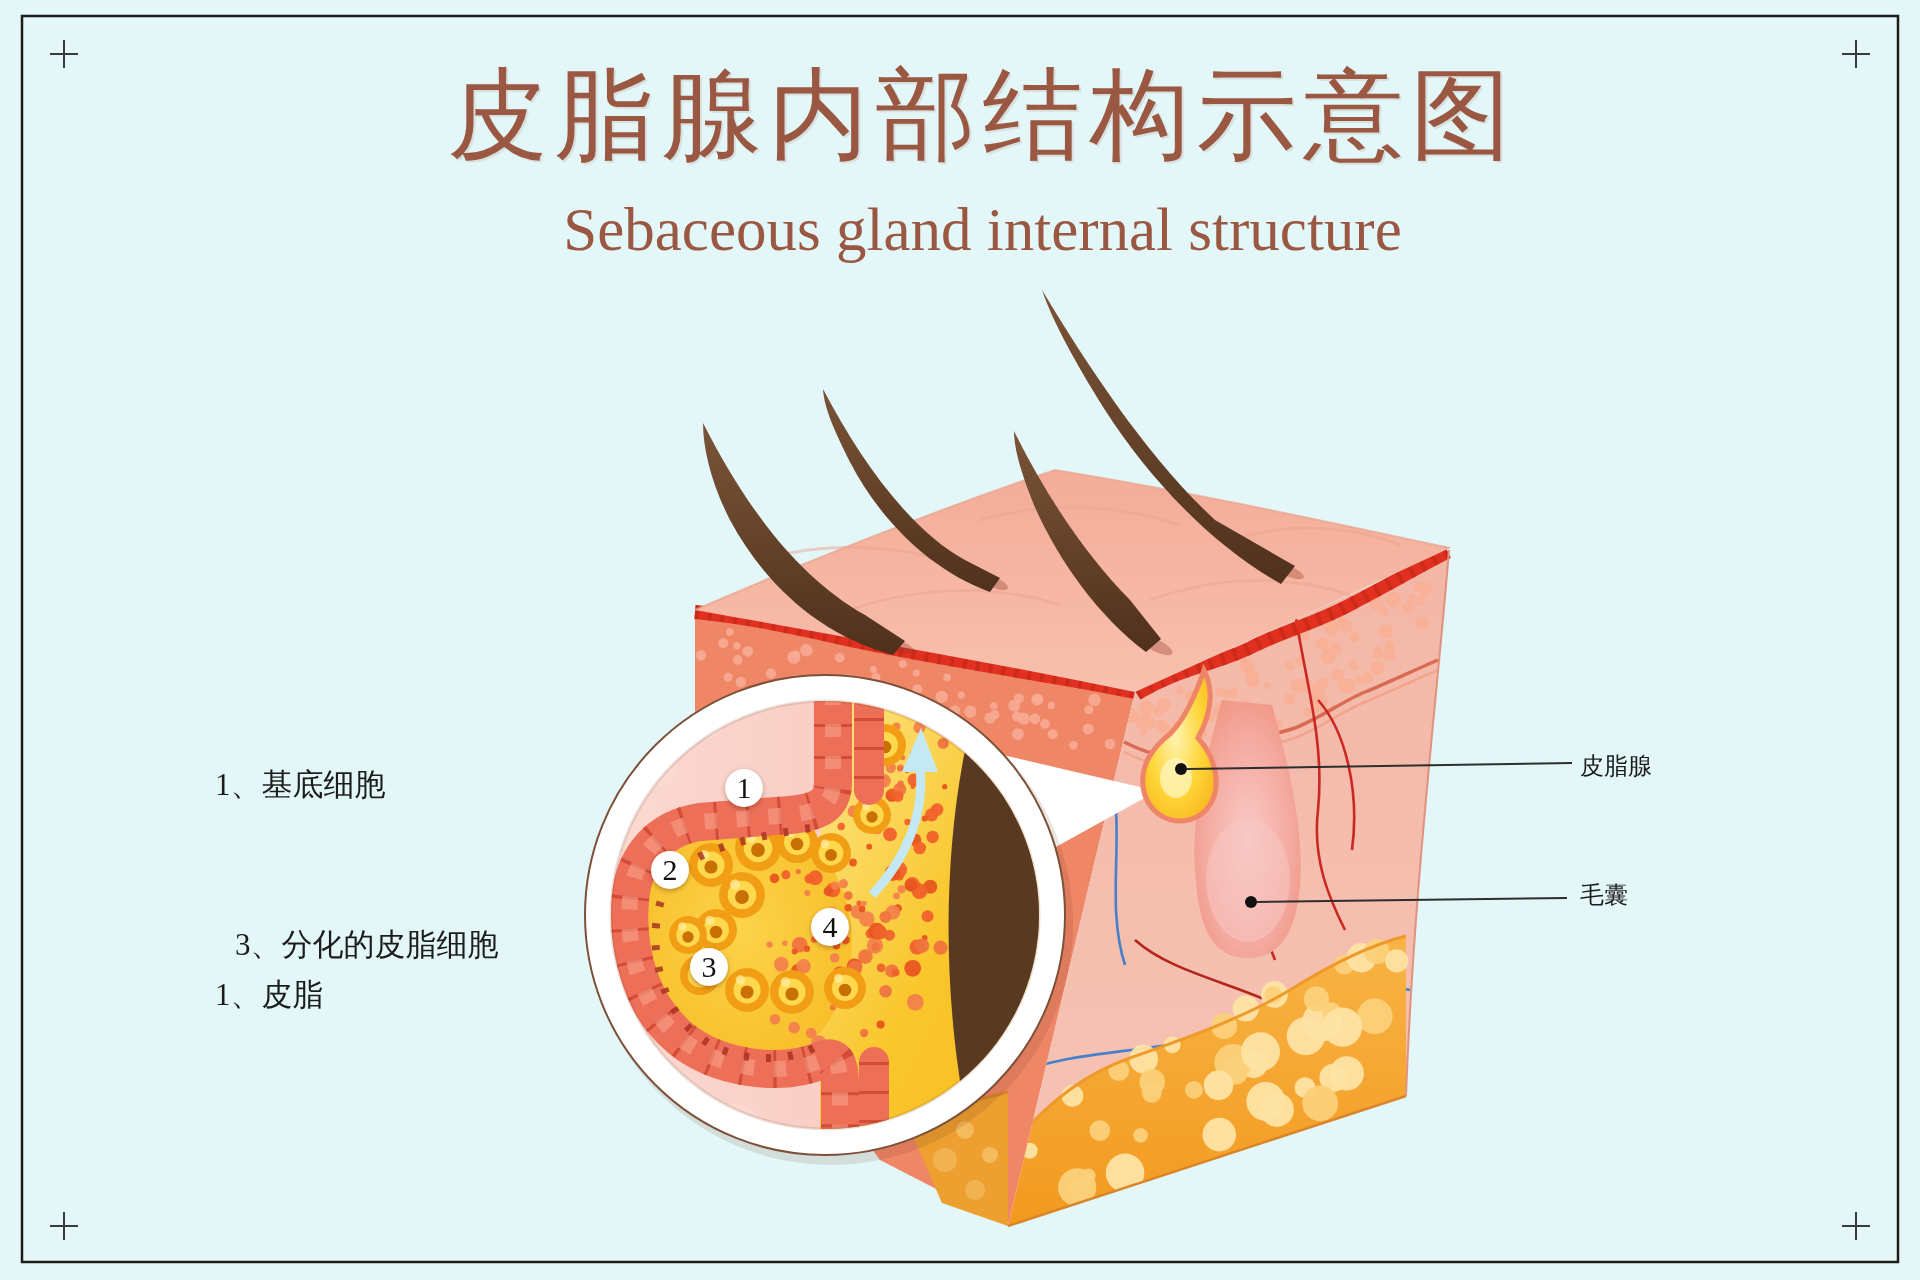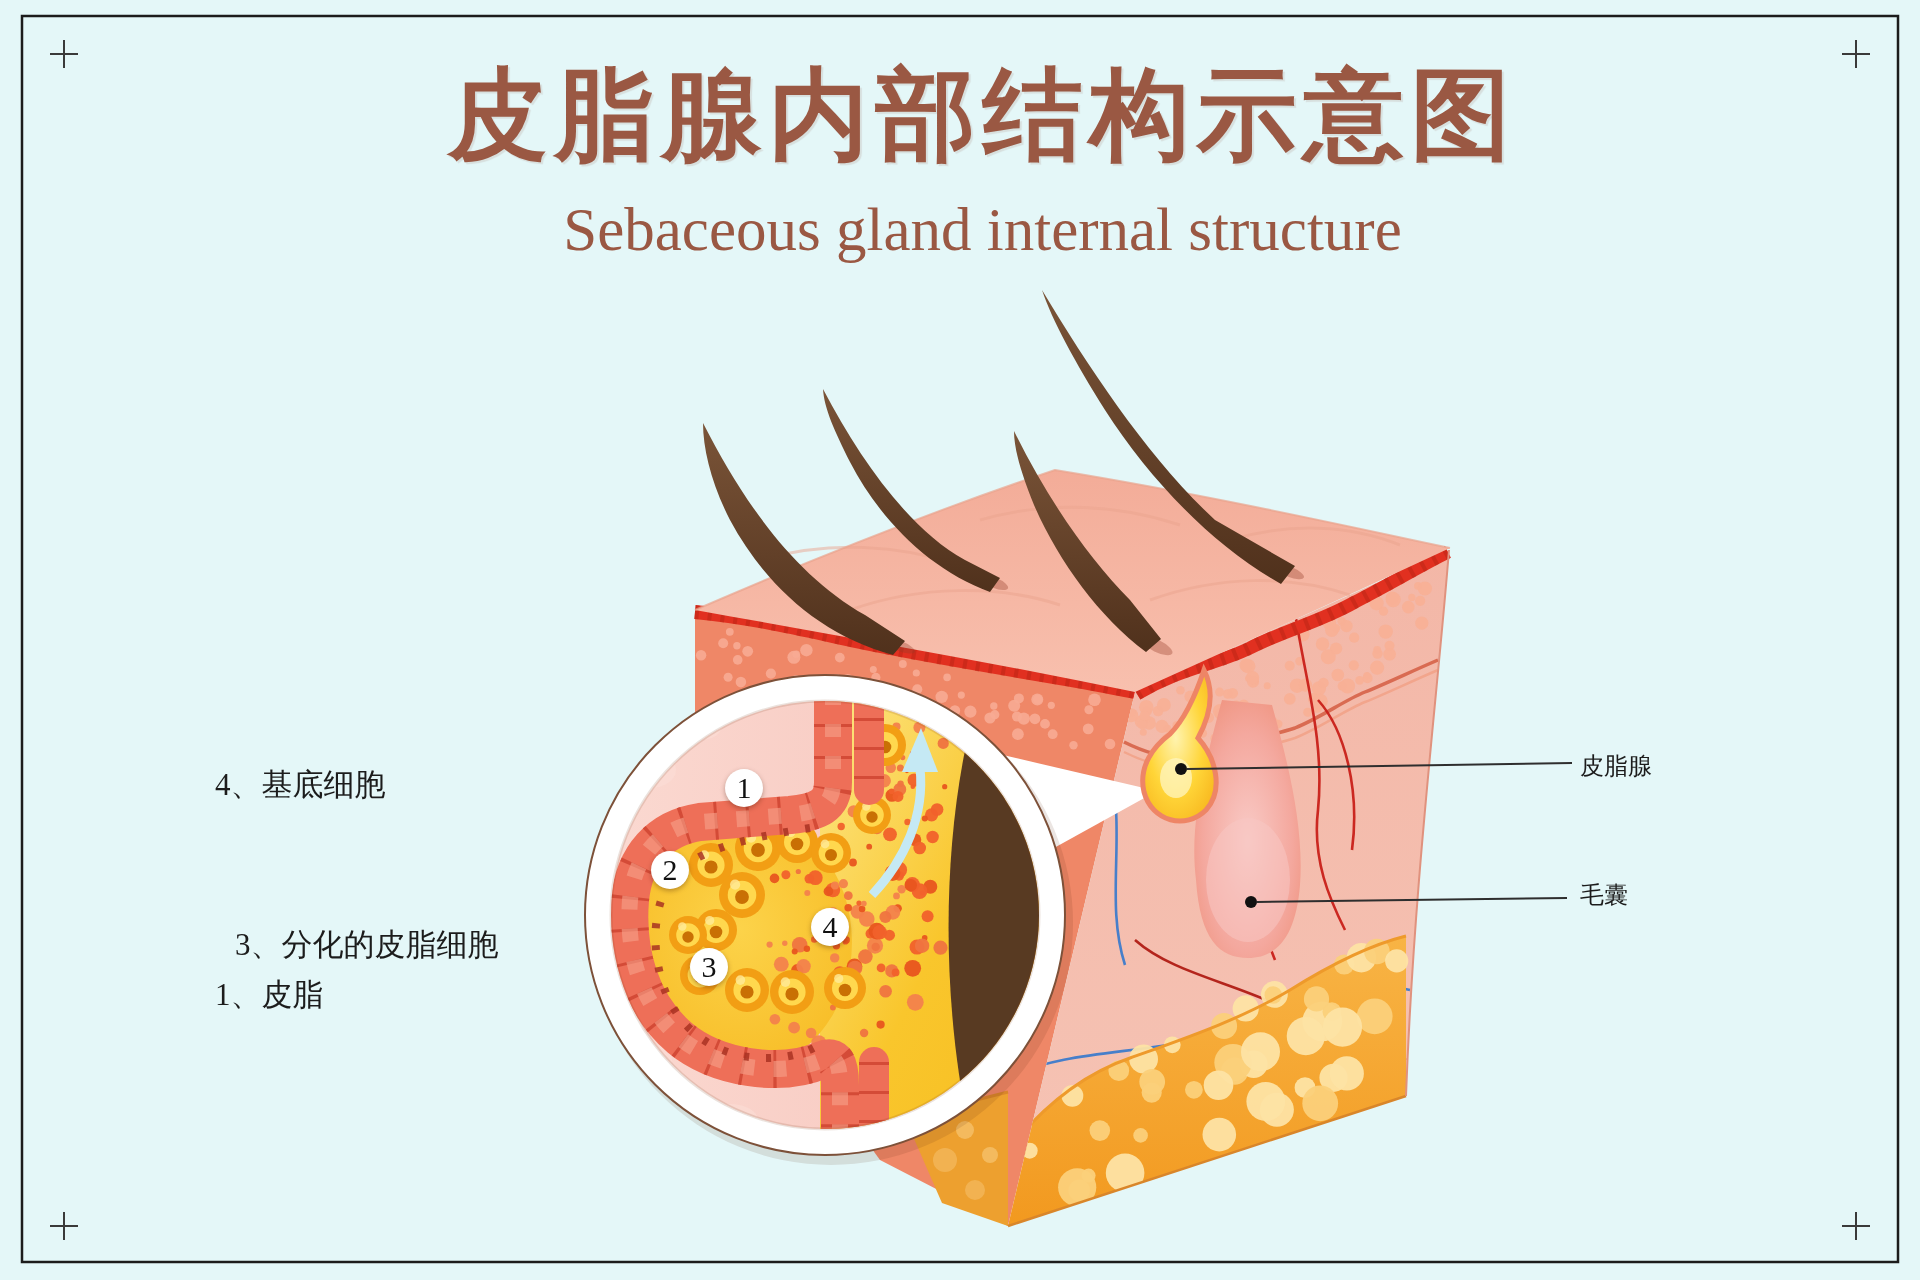--- a/index.html
+++ b/index.html
@@ -1,20 +1,20 @@
 <!DOCTYPE html>
 <html><head>
 <meta charset="utf-8">
 <style>
   html,body{margin:0;padding:0;}
   body{width:1920px;height:1280px;overflow:hidden;background:#e4f7f8;font-family:"Liberation Serif","DejaVu Serif",serif;}
   #canvas{position:relative;width:1920px;height:1280px;background:#e4f7f8;}
   #art{position:absolute;left:0;top:0;}
   .txt{position:absolute;color:#1c1c1c;white-space:nowrap;}
-  #title{left:445px;top:58px;width:1075px;height:116px;text-align:center;font-size:100px;line-height:116px;font-weight:bold;color:#9a5843;letter-spacing:7px;text-shadow:2px 2px 1px rgba(120,60,40,.12);}
+  #title{left:445px;top:58px;width:1075px;height:116px;text-align:center;font-size:100px;line-height:116px;font-weight:normal;color:#9a5843;letter-spacing:7px;text-shadow:2px 2px 1px rgba(120,60,40,.12);}
   #subtitle{left:445px;top:202px;width:1075px;text-align:center;font-size:61px;line-height:56px;color:#9a5843;}
   .legend-line{left:215px;font-size:31px;line-height:38px;color:#1c1c1c;}
   #leg0{top:766px;} #leg1{top:836px;} #leg2{top:926px;margin-left:20px;} #leg3{top:976px;}
   .callout-label{font-size:24px;line-height:38px;color:#1c1c1c;}
   #co0{left:1580px;top:747px;} #co1{left:1580px;top:876px;}
   .marker{position:absolute;width:38px;height:38px;border-radius:50%;background:#fff;box-shadow:0 2px 5px rgba(70,30,10,.35);
           text-align:center;font-size:30px;line-height:37px;color:#111;font-family:"Liberation Serif",serif;}
 </style>
 </head>
 <body>
@@ -586,21 +586,21 @@
           <line x1="64" y1="1212" x2="64" y2="1240"></line>
       <line x1="1842" y1="1226" x2="1870" y2="1226"></line>
           <line x1="1856" y1="1212" x2="1856" y2="1240"></line>
     </g>
   </g>
 </svg>
 
   <div id="title" class="txt">皮脂腺内部结构示意图</div>
   <div id="subtitle" class="txt">Sebaceous gland internal structure</div>
 
-  <div id="leg0" class="txt legend-line">4、基底细胞</div>
+  <div id="leg0" class="txt legend-line">1、基底细胞</div>
   <div id="leg2" class="txt legend-line">3、分化的皮脂细胞</div>
   <div id="leg3" class="txt legend-line">1、皮脂</div>
 
   <div id="co0" class="txt callout-label">皮脂腺</div>
   <div id="co1" class="txt callout-label">毛囊</div>
 
   <div class="marker" style="left:725px;top:769px;">1</div>
   <div class="marker" style="left:651px;top:851px;">2</div>
   <div class="marker" style="left:690px;top:948px;">3</div>
   <div class="marker" style="left:811px;top:908px;">4</div>

